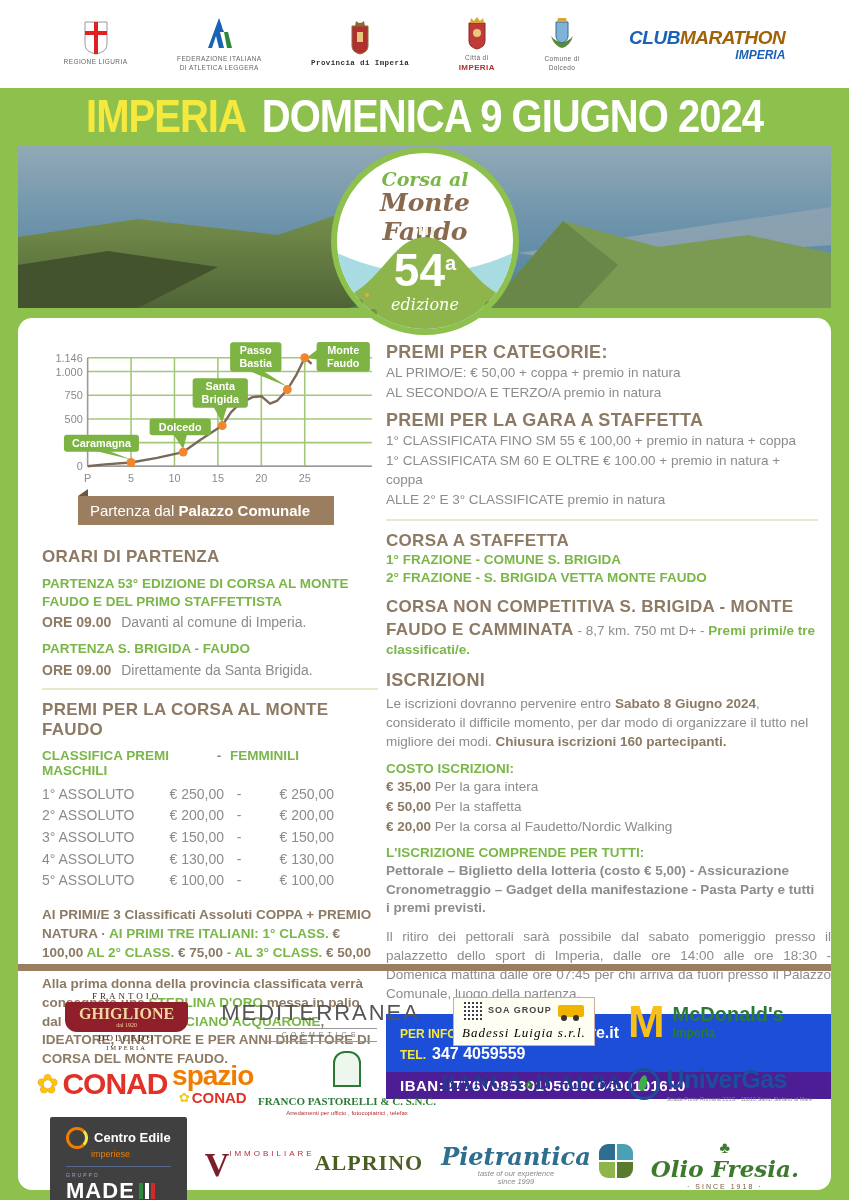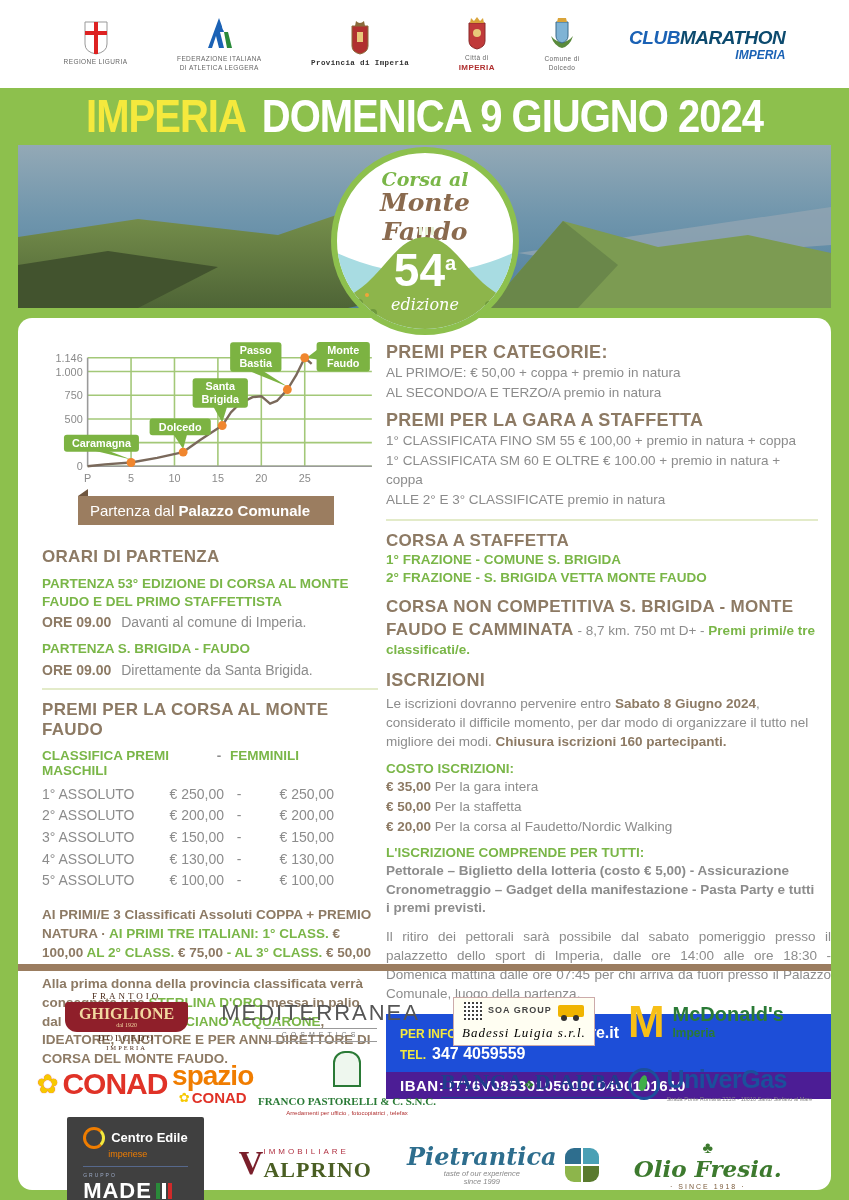--- a/index.html
+++ b/index.html
@@ -8,21 +8,21 @@
 
   
   .header{position:absolute;top:0;left:0;width:849px;height:88px;background:#fff;
           display:flex;align-items:center;justify-content:space-evenly;box-sizing:border-box;padding:0 14px;}
   .logo{display:flex;flex-direction:column;align-items:center;gap:3px;}
   .cap{font-size:6.5px;color:#666;text-align:center;letter-spacing:.4px;line-height:1.3;}
   .cap-serif{font-family:Liberation Mono, monospace;font-weight:bold;font-size:7.5px;color:#333;}
   .cap-red{color:#b03030;font-weight:bold;font-size:8px;}
   .clubmarathon{display:flex;flex-direction:column;align-items:flex-end;line-height:1;}
   .cm-row{font-style:italic;font-weight:900;font-size:19px;letter-spacing:-.5px;}
-  .cm-club{color:#1b62b5;} .cm-marathon{color:#0c4a6e;}
+  .cm-club{color:#1b62b5;} .cm-marathon{color:#a16207;}
   .cm-imperia{color:#1b62b5;font-weight:900;font-style:italic;font-size:12px;margin-top:2px;}
 
   
   .banner{position:absolute;top:88px;left:0;width:849px;height:57px;background:#8dc04d;
           display:flex;align-items:center;justify-content:center;gap:16px;}
   .banner-inner{display:flex;gap:16px;transform:scaleY(1.15);font-weight:900;font-size:40px;letter-spacing:-1px;}
   .banner-city{color:#f5e93d;} .banner-rest{color:#fff;}
 
   
   .photo{position:absolute;top:145px;left:18px;width:813px;height:163px;overflow:hidden;}
@@ -154,25 +154,25 @@
   .made-rule{width:100%;border-top:1px solid #56688c;margin:7px 0 5px;}
   .made-grp{color:#9aa8c4;font-size:5px;letter-spacing:2px;}
   .made-row{display:flex;align-items:center;gap:4px;}
   .made-main{color:#fff;font-size:22px;font-weight:900;letter-spacing:1px;}
   .flag{display:flex;gap:2px;}
   .flag i{width:4px;height:16px;background:#fff;}
   .flag i:first-child{background:#2a8a3a;} .flag i:last-child{background:#d02a2a;}
 
   .valprino{flex-direction:row;align-items:flex-start;gap:0;}
   .vp-v{color:#7a1f2b;font-size:34px;font-weight:bold;font-family:"Liberation Serif",serif;line-height:.9;}
-  .vp-right{display:flex;flex-direction:column;}
+  .vp-right{display:flex;flex-direction:row;}
   .vp-top{color:#b03040;font-size:8px;letter-spacing:3px;}
   .vp-main{color:#4a5e23;font-size:22px;font-weight:bold;font-family:"Liberation Serif",serif;letter-spacing:1px;margin-top:1px;}
 
-  .pietr{flex-direction:row;gap:8px;align-items:center;}
+  .pietr{flex-direction:row;gap:8px;align-items:flex-start;}
   .pietr-text{display:flex;flex-direction:column;align-items:center;}
   .pietr-main{color:#2e6e8e;font-size:24px;font-style:italic;font-weight:bold;font-family:"DejaVu Serif",serif;}
   .pietr-sub{color:#888;font-size:7.5px;font-style:italic;}
   .pietr-tile{width:34px;height:34px;border-radius:9px;overflow:hidden;display:grid;
               grid-template-columns:1fr 1fr;grid-template-rows:1fr 1fr;gap:2px;background:#fff;}
   .pietr-tile i:nth-child(1){background:#2e6e8e;} .pietr-tile i:nth-child(2){background:#4aa0b5;}
   .pietr-tile i:nth-child(3){background:#8db54b;} .pietr-tile i:nth-child(4){background:#5a7a2e;}
 
   .valm-main{color:#222a5e;font-size:27px;font-weight:900;transform:scaleY(1.15);letter-spacing:0;}
   .valm-sub{color:#222a5e;font-size:8px;letter-spacing:3px;margin-top:3px;}

